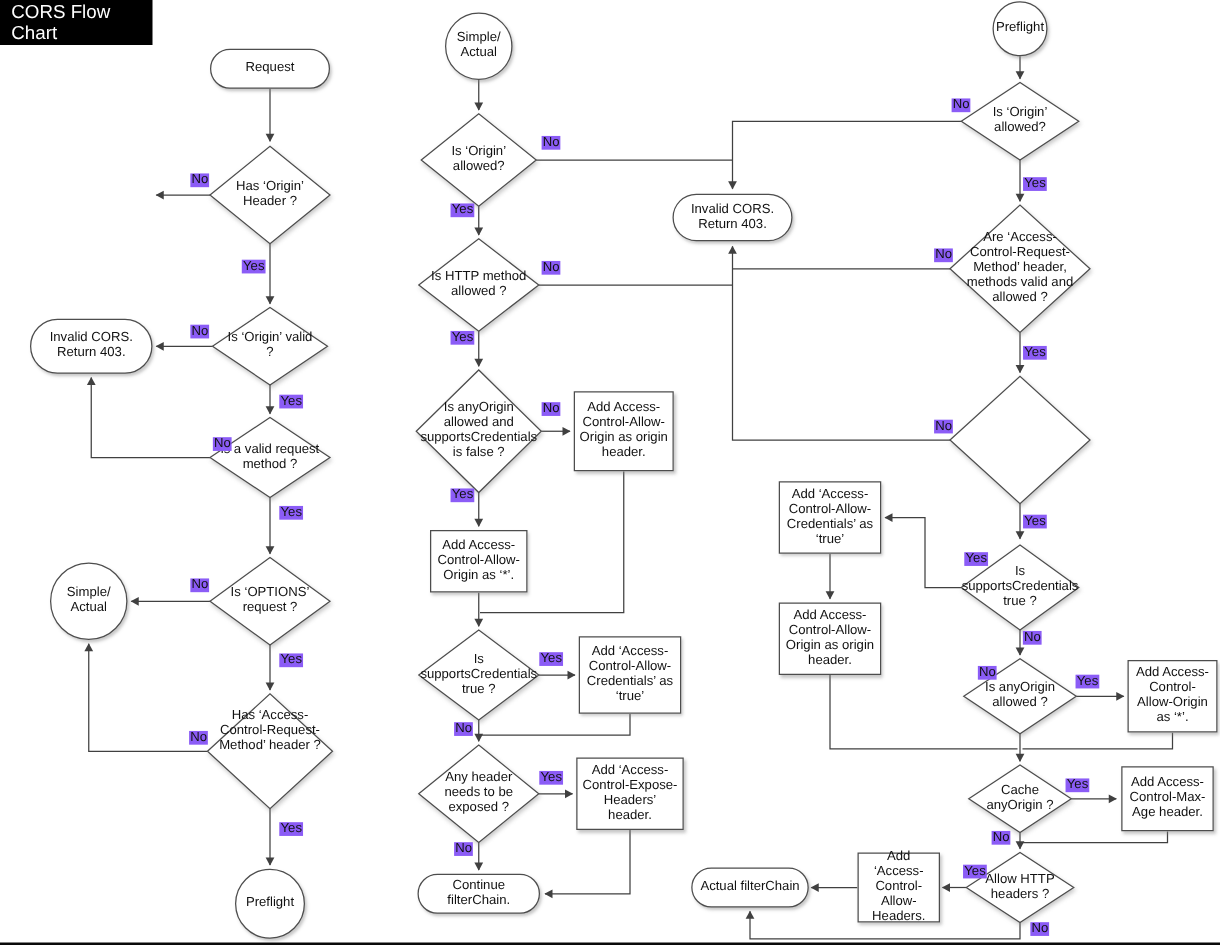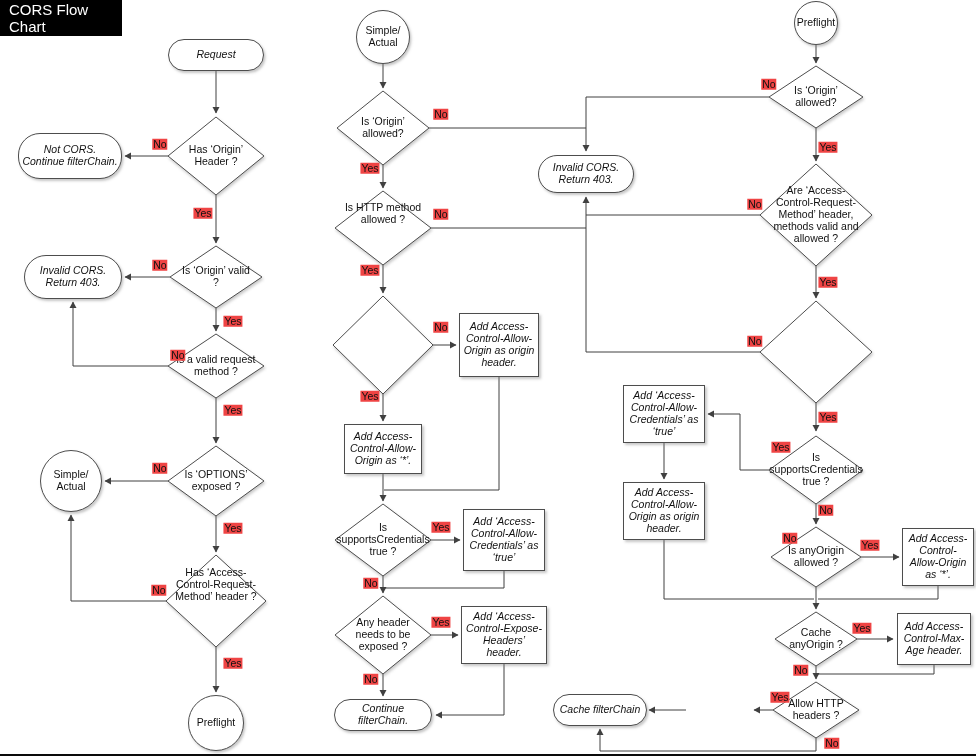--- a/index.html
+++ b/index.html
@@ -13,29 +13,29 @@
   polygon.diamond {
     fill: #fff; stroke: #4d4d4d; stroke-width: 1;
     filter: drop-shadow(1.5px 2px 1.5px rgba(130,130,130,.45));
   }
   .node {
     position: absolute; display: flex; align-items: center; justify-content: center;
     text-align: center; line-height: 1.13; background: #fff; border: 1px solid #4d4d4d;
     box-shadow: 1.5px 2px 2.5px rgba(130,130,130,.45); padding: 1px 3px;
     overflow-wrap: break-word;
   }
-  .stadium { border-radius: 22px; font-style: italic; }
+  .stadium { border-radius: 22px; }
   .circle { border-radius: 50%; }
-  .rect { border-radius: 0; font-style: italic; }
+  .rect { border-radius: 0; }
   .dlabel {
     position: absolute; display: flex; align-items: center; justify-content: center;
     text-align: center; line-height: 1.13; overflow-wrap: break-word; z-index: 3;
   }
   .elabel {
-    position: absolute; transform: translate(-50%,-50%); background: #ef4444;
+    position: absolute; transform: translate(-50%,-50%); background: #8b5cf6;
     padding: 0 1px; z-index: 4; line-height: 1;
   }
   #title {
     position: absolute; left: 0; top: 0; width: 122px; height: 36px; background: #000;
     color: #fff; display: flex; align-items: center; padding-left: 9px; font-size: 15px;
     z-index: 5;
   }
   #bottom-edge { position: absolute; left: 0; bottom: 0; width: 976px; height: 2px; background: #0a0a0a; }
 </style>
 </head>
@@ -118,47 +118,48 @@
       <polygon class="diamond" points="769,470 816,436 863,470 816,504"></polygon>
       <polygon class="diamond" points="771,557 816,527 861,557 816,587"></polygon>
       <polygon class="diamond" points="775,639 816,612 857,639 816,666"></polygon>
       <polygon class="diamond" points="773,710 816,682 859,710 816,738"></polygon>
     </g>
   </svg>
 
   <div id="title">CORS Flow Chart</div>
 
   <div class="node stadium" style="left:168px;top:39px;width:96px;height:32px">Request</div>
-  <div class="node stadium" style="left:18px;top:133px;width:104px;height:46px">Not CORS. Continue filterChain.</div>
   <div class="node stadium" style="left:24px;top:255px;width:98px;height:44px">Invalid CORS. Return 403.</div>
   <div class="node circle" style="left:40px;top:450px;width:62px;height:62px">Simple/ Actual</div>
   <div class="node circle" style="left:188px;top:695px;width:56px;height:56px">Preflight</div>
 
   <div class="node circle" style="left:356px;top:10px;width:54px;height:54px">Simple/ Actual</div>
   <div class="node stadium" style="left:538px;top:155px;width:96px;height:38px">Invalid CORS. Return 403.</div>
   <div class="node rect" style="left:459px;top:313px;width:80px;height:64px">Add Access-Control-Allow-Origin as origin header.</div>
   <div class="node rect" style="left:344px;top:424px;width:78px;height:50px">Add Access-Control-Allow-Origin as ‘*’.</div>
   <div class="node rect" style="left:463px;top:509px;width:82px;height:62px">Add ‘Access-Control-Allow-Credentials’ as ‘true’</div>
   <div class="node rect" style="left:461px;top:606px;width:86px;height:58px">Add ‘Access-Control-Expose-Headers’ header.</div>
   <div class="node stadium" style="left:334px;top:699px;width:98px;height:32px">Continue filterChain.</div>
 
   <div class="node circle" style="left:794px;top:1px;width:44px;height:44px">Preflight</div>
   <div class="node rect" style="left:623px;top:385px;width:82px;height:58px">Add ‘Access-Control-Allow-Credentials’ as ‘true’</div>
   <div class="node rect" style="left:623px;top:482px;width:82px;height:58px">Add Access-Control-Allow-Origin as origin header.</div>
   <div class="node rect" style="left:902px;top:528px;width:72px;height:58px">Add Access-Control-Allow-Origin as ‘*’.</div>
   <div class="node rect" style="left:897px;top:613px;width:74px;height:52px">Add Access-Control-Max-Age header.</div>
-  <div class="node stadium" style="left:553px;top:694px;width:94px;height:32px">Cache filterChain</div>
+  <div class="node rect" style="left:686px;top:682px;width:66px;height:56px">Add ‘Access-Control-Allow-Headers.</div>
+  <div class="node stadium" style="left:553px;top:694px;width:94px;height:32px">Actual filterChain</div>
 
   <div class="dlabel" style="left:174px;top:128px;width:84px;height:56px">Has ‘Origin’ Header ?</div>
   <div class="dlabel" style="left:178px;top:254px;width:76px;height:46px">Is ‘Origin’ valid ?</div>
   <div class="dlabel" style="left:174px;top:342px;width:84px;height:48px">is a valid request method ?</div>
-  <div class="dlabel" style="left:178px;top:456px;width:76px;height:50px">Is ‘OPTIONS’ exposed ?</div>
+  <div class="dlabel" style="left:178px;top:456px;width:76px;height:50px">Is ‘OPTIONS’ request ?</div>
   <div class="dlabel" style="left:172px;top:545px;width:88px;height:80px">Has ‘Access-Control-Request-Method’ header ?</div>
   <div class="dlabel" style="left:347px;top:102px;width:72px;height:52px">Is ‘Origin’ allowed?</div>
-  <div class="dlabel" style="left:343px;top:188px;width:80px;height:52px">Is HTTP method allowed ?</div>
+  <div class="dlabel" style="left:343px;top:202px;width:80px;height:52px">Is HTTP method allowed ?</div>
+  <div class="dlabel" style="left:341px;top:302px;width:84px;height:86px">Is anyOrigin allowed and supportsCredentials is false ?</div>
   <div class="dlabel" style="left:341px;top:514px;width:84px;height:52px">Is supportsCredentials true ?</div>
   <div class="dlabel" style="left:343px;top:606px;width:80px;height:58px">Any header needs to be exposed ?</div>
   <div class="dlabel" style="left:779px;top:76px;width:74px;height:42px">Is ‘Origin’ allowed?</div>
   <div class="dlabel" style="left:770px;top:174px;width:92px;height:82px">Are ‘Access-Control-Request-Method’ header, methods valid and allowed ?</div>
   <div class="dlabel" style="left:777px;top:445px;width:78px;height:50px">Is supportsCredentials true ?</div>
   <div class="dlabel" style="left:781px;top:536px;width:70px;height:42px">Is anyOrigin allowed ?</div>
   <div class="dlabel" style="left:785px;top:620px;width:62px;height:38px">Cache anyOrigin ?</div>
   <div class="dlabel" style="left:783px;top:690px;width:66px;height:40px">Allow HTTP headers ?</div>
 
   <div class="elabel" style="left:160px;top:144px">No</div>

